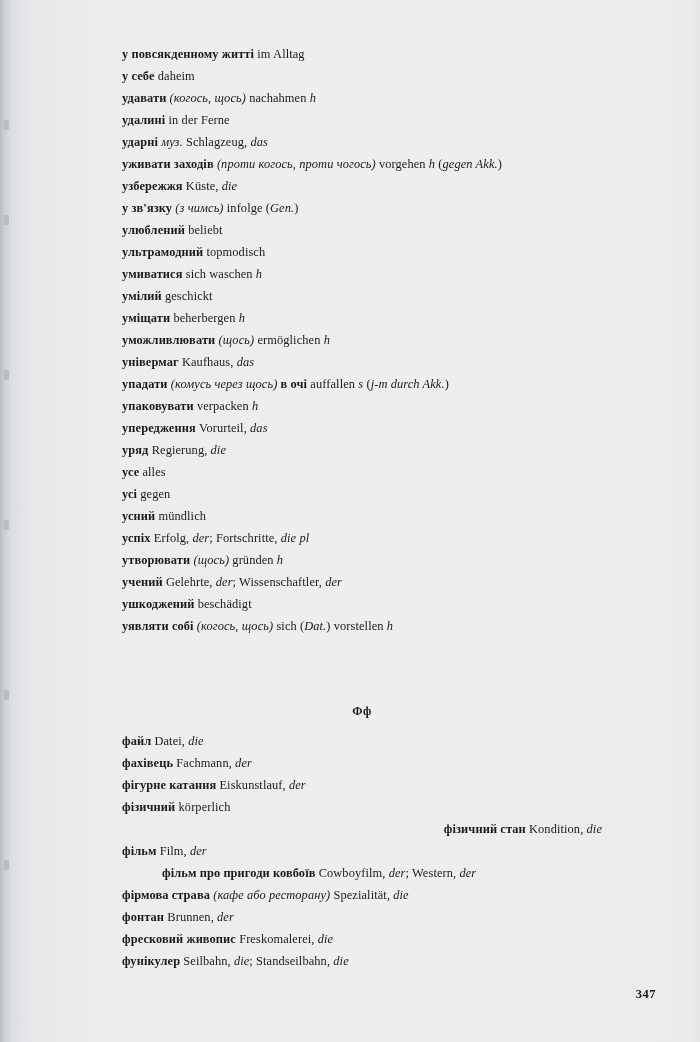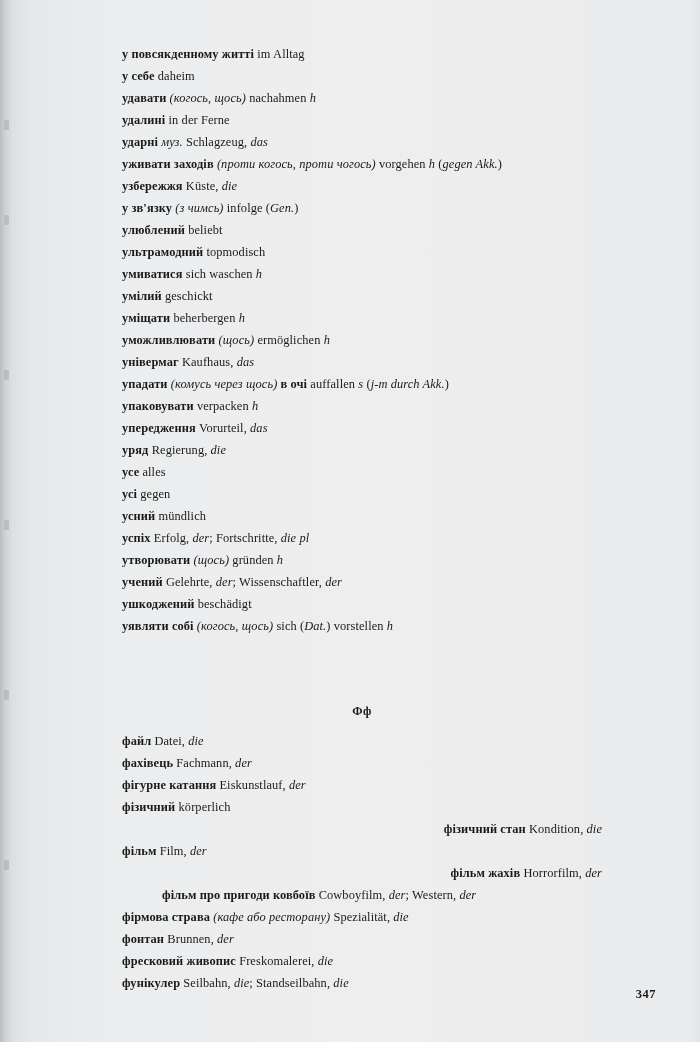--- a/index.html
+++ b/index.html
@@ -129,21 +129,20 @@
       </div>
     <div class="gap-block"></div>
     <div class="section-head">Фф</div>
     <div id="list-bottom">
         <div class="entry"><span class="hw">файл</span><span class="de"> Datei, </span><span class="art">die</span></div>
         <div class="entry"><span class="hw">фахівець</span><span class="de"> Fachmann, </span><span class="art">der</span></div>
         <div class="entry"><span class="hw">фігурне катання</span><span class="de"> Eiskunstlauf, </span><span class="art">der</span></div>
         <div class="entry"><span class="hw">фізичний</span><span class="de"> körperlich</span></div>
         <div class="entry indent-1"><span class="hw">фізичний стан</span><span class="de"> Kondition, </span><span class="art">die</span></div>
         <div class="entry"><span class="hw">фільм</span><span class="de"> Film, </span><span class="art">der</span></div>
-        <div class="entry indent-1"><span class="hw">фільм жахів</span><span class="de"> Horrorfilm, </span><span class="art">der</span></div>
         <div class="entry indent-2"><span class="hw">фільм про пригоди ковбоїв</span><span class="de"> Cowboyfilm, </span><span class="art">der</span><span class="de">; Western, </span><span class="art">der</span></div>
         <div class="entry"><span class="hw">фірмова страва</span><span class="gram"> (кафе або ресторану)</span><span class="de"> Spezialität, </span><span class="art">die</span></div>
         <div class="entry"><span class="hw">фонтан</span><span class="de"> Brunnen, </span><span class="art">der</span></div>
         <div class="entry"><span class="hw">фресковий живопис</span><span class="de"> Freskomalerei, </span><span class="art">die</span></div>
         <div class="entry"><span class="hw">фунікулер</span><span class="de"> Seilbahn, </span><span class="art">die</span><span class="de">; Standseilbahn, </span><span class="art">die</span></div>
       </div>
   </div>
 
   <div class="page-number">347</div>
 </div>

